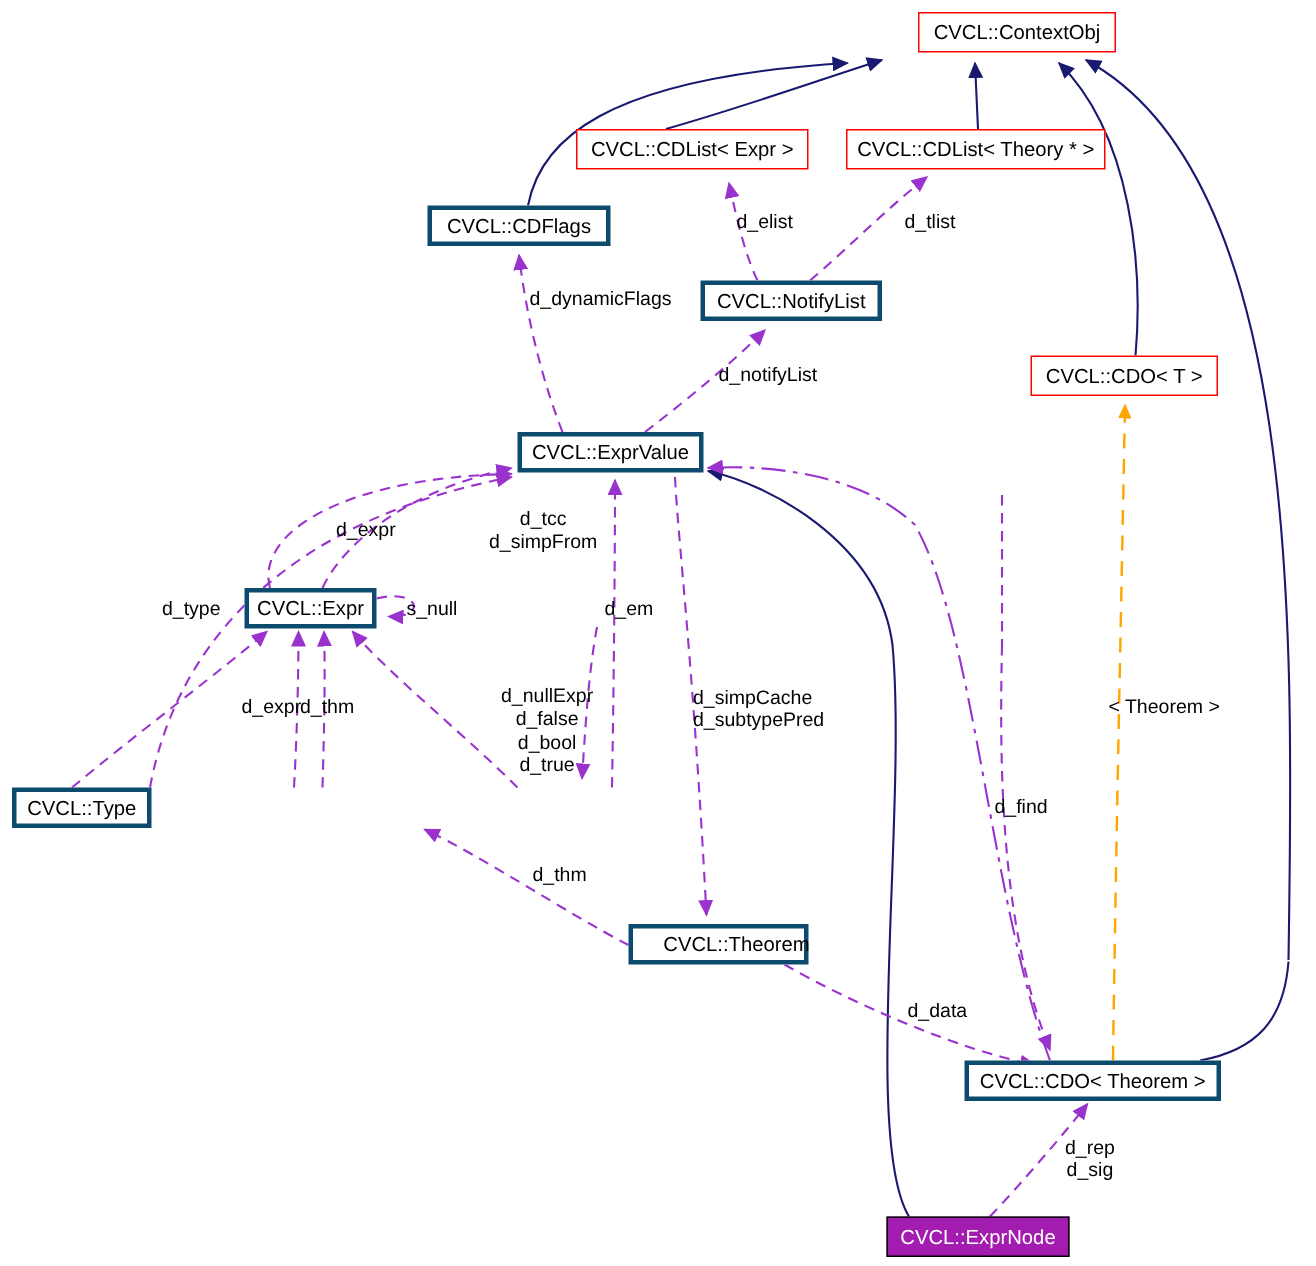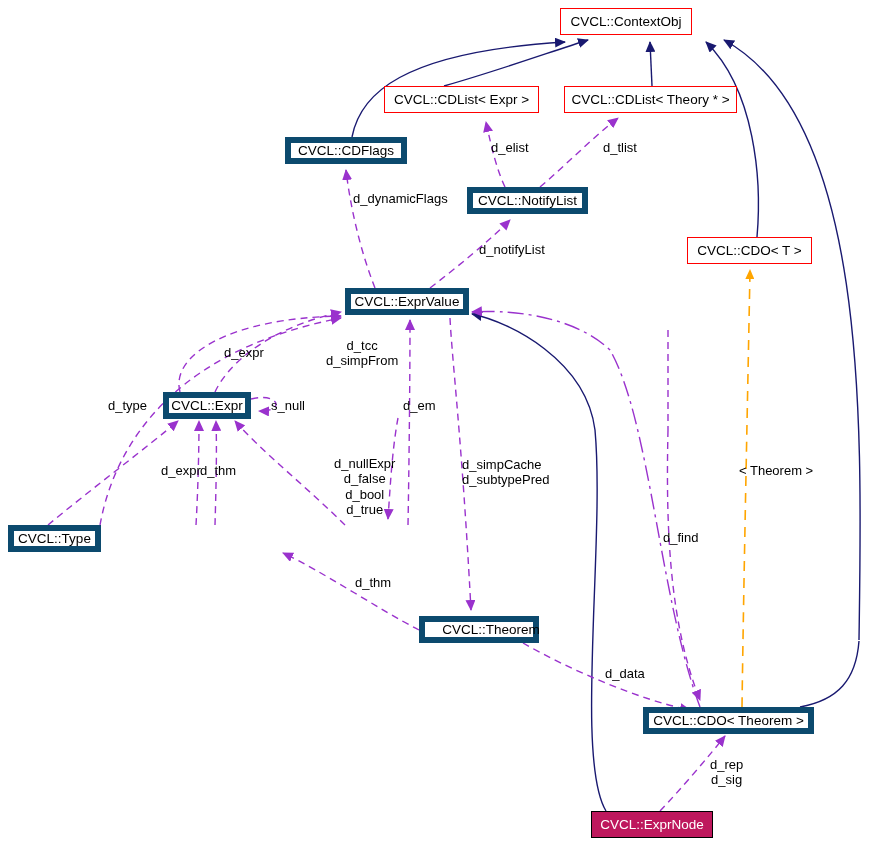--- a/index.html
+++ b/index.html
@@ -22,32 +22,32 @@
     width: 877px;
     height: 844px;
   }
   .node {
     position: absolute;
     box-sizing: border-box;
     display: flex;
     align-items: center;
     justify-content: center;
     background: #ffffff;
-    border: 6px solid #0c4a6e;
+    border: 3px solid #0c4a6e;
     font-size: 13.5px;
     color: #000000;
     white-space: nowrap;
     line-height: 1;
     letter-spacing: 0px;
   }
   .node.red {
     border: 1px solid #ff0000;
   }
   .node.focus {
-    background: #be185d;
+    background: #a21caf;
     border: 1px solid #000000;
     color: #ffffff;
   }
   .edge-label {
     position: absolute;
     font-size: 13px;
     color: #000000;
     white-space: pre;
     line-height: 1.18;
     background: transparent;
@@ -134,21 +134,21 @@
 
       <path d="M 660,811 C 680,790 710,755 725,736" marker-end="url(#use-arrow)"></path>
     </g>
 
     <g fill="none" stroke="#ffa500" stroke-width="1.6" stroke-dasharray="10,7">
 
       <path d="M 742,707 C 744,560 748,380 750,270" marker-end="url(#tpl-arrow)"></path>
     </g>
   </svg>
 
-  <div class="node red" style="left:560px; top:8px; width:132px; height:27px;text-align:center;">
+  <div class="node red" style="left:612px; top:8px; width:132px; height:27px;text-align:center;">
     <span>CVCL::ContextObj</span>
   </div>
 
   <div class="node red" style="left:384px; top:86px; width:155px; height:27px;">
     <span>CVCL::CDList&lt; Expr &gt;</span>
   </div>
 
   <div class="node red" style="left:564px; top:86px; width:173px; height:27px;">
     <span>CVCL::CDList&lt; Theory * &gt;</span>
   </div>

